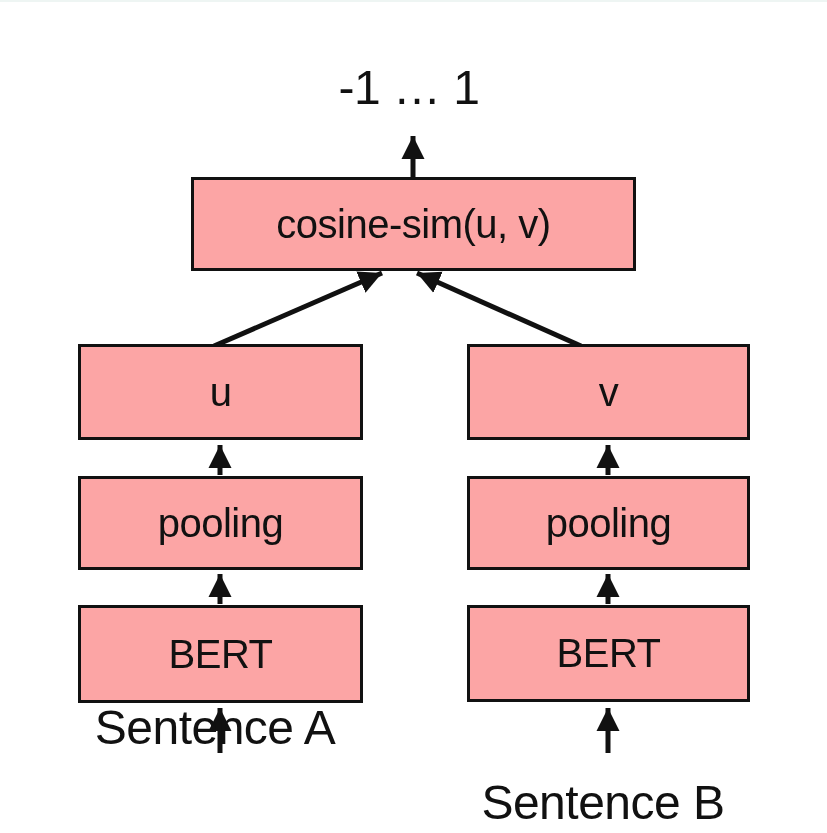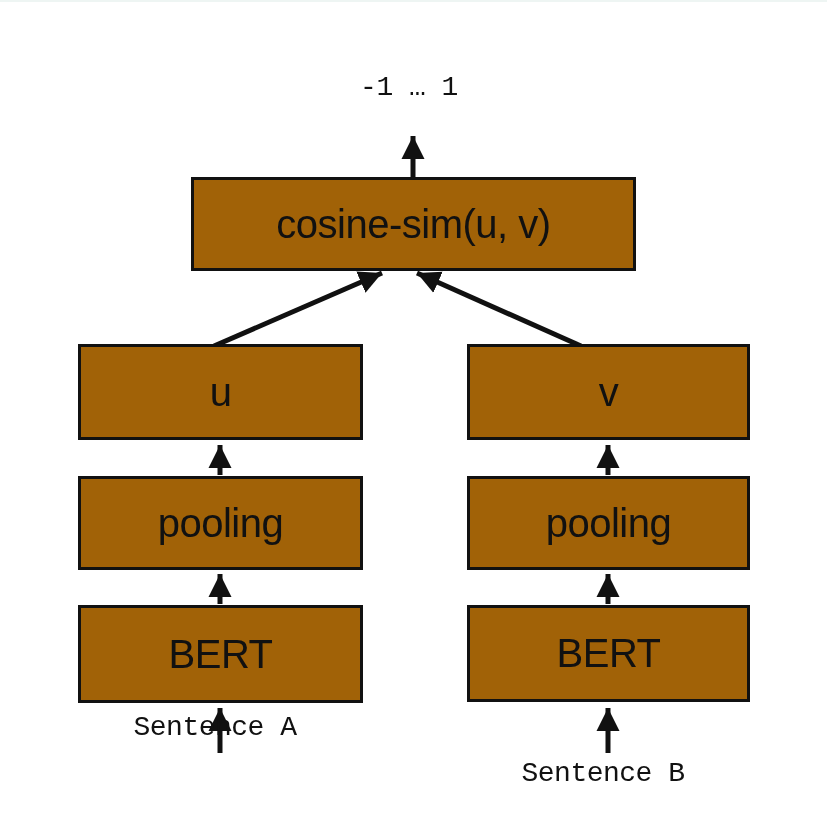--- a/index.html
+++ b/index.html
@@ -19,47 +19,46 @@
   .top-strip {
     position: absolute;
     left: 0; top: 0;
     width: 827px; height: 2px;
     background: #eef5f3;
   }
   .node-box {
     position: absolute;
     box-sizing: border-box;
     border: 3px solid #111111;
-    background: #a16207;
+    background: #fca5a5;
     display: flex;
     align-items: center;
     justify-content: center;
     font-size: 40px;
     letter-spacing: -0.5px;
     white-space: nowrap;
   }
   .free-label {
     position: absolute;
-    font-size: 28px;
+    font-size: 48px;
     letter-spacing: -0.5px;
     text-align: center;
     line-height: 44px;
     white-space: nowrap;
-    font-family: Liberation Mono, monospace;
   }
   #box-cosine   { left: 191px; top: 177px; width: 445px; height: 94px; }
   #box-u        { left:  78px; top: 344px; width: 285px; height: 96px; }
   #box-v        { left: 467px; top: 344px; width: 283px; height: 96px; }
   #box-pool-l   { left:  78px; top: 476px; width: 285px; height: 94px; }
   #box-pool-r   { left: 467px; top: 476px; width: 283px; height: 94px; }
   #box-bert-l   { left:  78px; top: 605px; width: 285px; height: 98px; }
   #box-bert-r   { left: 467px; top: 605px; width: 283px; height: 97px; }
   #label-output { left: 259px; top:  66px; width: 300px; }
   #label-sent-a { left:  65px; top: 706px; width: 300px; }
-  #label-sent-b { left: 453px; top: 752px; width: 300px; }
+  #label-sent-b { left: 453px; top: 781px; width: 300px; }
   #arrows-layer {
     position: absolute;
     left: 0; top: 0;
     width: 827px; height: 833px;
     pointer-events: none;
   }
   #arrows-layer line {
     stroke: #111111;
     stroke-width: 5;
   }

